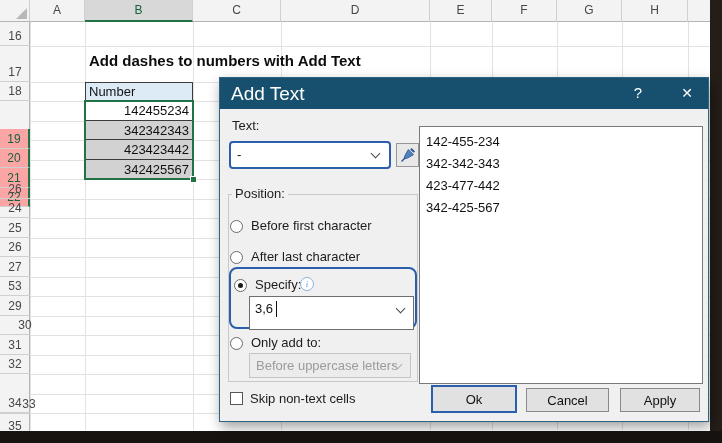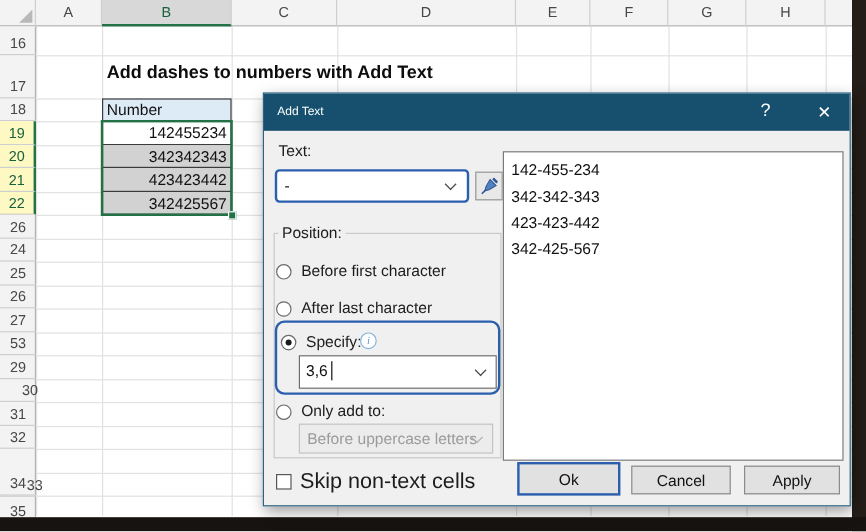--- a/index.html
+++ b/index.html
@@ -15,42 +15,42 @@
     font-size:12px; color:#474747; line-height:21px; border-right:1px solid #CFCFCF; }
   .colcell.sel { background:#D8D8D8; color:#17613C; border-bottom:2px solid var(--excel_green); }
   #corner { position:absolute; left:0; top:0; width:30px; height:22px;
     background:#F3F3F3; border-right:1px solid #CFCFCF; border-bottom:1px solid #B5B5B5; }
   #corner .tri { position:absolute; right:2px; bottom:2px; width:0; height:0;
     border-left:11px solid transparent; border-bottom:11px solid #B8B8B8; }
   #rowheads { position:absolute; left:0; top:22px; width:30px; height:414px;
     background:#F3F3F3; border-right:1px solid #B5B5B5; }
   .rowcell { position:absolute; left:0; width:30px; text-align:center; font-size:12px;
     color:#474747; border-bottom:1px solid #CFCFCF; display:flex; align-items:flex-end; justify-content:center; padding-bottom:2px;}
-  .rowcell.sel { background:#fef9c3; color:#17613C; border-right:2px solid var(--excel_green); }
+  .rowcell.sel { background:#fca5a5; color:#17613C; border-right:2px solid var(--excel_green);margin-top:28px; }
   .gridline { position:absolute; background:#E2E2E2; }
   
   #sheet-title { position:absolute; left:89px; top:52px; font-size:15px;
     font-weight:bold; color:#0d0d0d; white-space:nowrap; }
   .tcell { position:absolute; left:85px; width:108px; font-size:13px; color:#111;
     border:1px solid #3b3b3b; border-top:none; padding:0 3px; display:flex; align-items:center; }
   .tcell.hdr { border-top:1px solid #3b3b3b; background:var(--header_fill); justify-content:flex-start; }
   .tcell.num { justify-content:flex-end; background:var(--selection_fill); }
   .tcell.num.active { background:#fff; }
   #sel-rect { position:absolute; left:84px; top:100px; width:110px; height:80px;
     border:2px solid var(--excel_green); pointer-events:none; }
   #fill-handle { position:absolute; left:190px; top:176px; width:7px; height:7px;
     background:var(--excel_green); border:1px solid #fff; }
   #right-strip { position:absolute; left:710px; top:0; width:12px; height:443px; background:#241d18; }
   #bottom-bar { position:absolute; left:0; top:431px; width:722px; height:12px; background:#171310; }
   
   #dialog { position:absolute; left:219px; top:77px; width:490px; height:345px;
     background:#F0F0F0; border:1px solid #2E6384; box-shadow: 2px 5px 12px rgba(0,0,0,.38); }
   #dlg-titlebar { position:absolute; left:0; top:0; width:100%; height:31px;
     background:var(--titlebar); color:#fff; }
-  #dlg-title { position:absolute; left:11px; top:0; line-height:31px; font-size:10px; }
+  #dlg-title { position:absolute; left:11px; top:0; line-height:31px; font-size:19px; }
   .tbtn { position:absolute; top:0; height:31px; line-height:30px; text-align:center;
     color:#fff; font-size:15px; cursor:default; }
   #dlg-help { left:406px; width:24px; }
   #dlg-close { left:452px; width:30px; font-size:14px; }
   .dlbl { position:absolute; font-size:13px; color:#1c1c1c; white-space:nowrap; }
   #text-combo { position:absolute; left:9px; top:63px; width:162px; height:28px;
     border:2px solid var(--focus_blue); border-radius:4px; background:#fff; }
   #text-combo .val { position:absolute; left:6px; top:0; line-height:24px; font-size:13px; color:#111; }
   .chev { position:absolute; width:7px; height:7px; border-right:1.6px solid #4a4a4a;
     border-bottom:1.6px solid #4a4a4a; transform:rotate(45deg); }
@@ -64,34 +64,34 @@
     background:#fff; position:relative; flex:none; }
   .radio.sel::after { content:''; position:absolute; left:3px; top:3px; width:5px; height:5px;
     background:#1a1a1a; border-radius:50%; }
   .radio-row .rlabel { margin-left:8px; font-size:13px; color:#1c1c1c; white-space:nowrap; }
   #focus-rect { position:absolute; left:9px; top:189px; width:188px; height:62px;
     border:2px solid var(--focus_blue); border-radius:8px; }
   #info-icon { position:absolute; left:80px; top:199px; width:14px; height:14px;
     border:1px solid #85B4DC; border-radius:50%; background:#fff; color:#5B9BD5;
     font-size:9px; text-align:center; line-height:12px; font-style:italic; font-family:"Liberation Serif", serif; }
   #info-icon::after { content:'i'; }
-  #specify-combo { position:absolute; left:29px; top:218px; width:165px; height:28px;
+  #specify-combo { position:absolute; left:29px; top:218px; width:165px; height:34px;
     background:#fff; border:1px solid #6e6e6e; }
   #specify-combo .val { position:absolute; left:5px; top:0; line-height:24px; font-size:13px; color:#111; }
   #caret { position:absolute; left:26px; top:4px; width:1px; height:16px; background:#111; }
   #onlyadd-combo { position:absolute; left:29px; top:275px; width:162px; height:25px;
     background:#ECECEC; border:1px solid #C4C4C4; }
   #onlyadd-combo .val { position:absolute; left:6px; top:0; line-height:23px; font-size:13px; color:#9B9B9B; white-space:nowrap;}
   .chev.dis { border-color:#B0B0B0; }
   #listbox { position:absolute; left:199px; top:48px; width:284px; height:258px;
     background:#fff; border:1px solid #7a7a7a; padding:4px 6px; overflow:hidden; }
   .litem { font-size:13px; color:#111; line-height:22px; white-space:nowrap; }
   #chk-row { position:absolute; left:10px; top:313px; display:flex; align-items:center; }
   #checkbox { width:13px; height:13px; border:1px solid #565656; background:#fff; flex:none; }
-  #chk-row .clabel { margin-left:7px; font-size:18px; color:#1c1c1c; white-space:nowrap; }
+  #chk-row .clabel { margin-left:7px; font-size:13px; color:#1c1c1c; white-space:nowrap; }
   .btn { position:absolute; background:#E1E1E1; border:1px solid #8a8a8a;
     font-size:13px; color:#111; text-align:center; display:flex; align-items:center; justify-content:center; }
   #btn-ok { left:211px; top:307px; width:86px; height:28px; border:2px solid var(--focus_blue); }
   #btn-cancel { left:306px; top:310px; width:83px; height:24px; }
   #btn-apply { left:400px; top:310px; width:80px; height:24px; }
 </style>
 </head>
 <body>
 
 <div id="app">
@@ -226,21 +226,21 @@
       <span class="rlabel">Only add to:</span>
     </div>
     <div id="onlyadd-combo">
       <span class="val">Before uppercase letters</span>
       <span class="chev dis" style="right:9px; top:7px;"></span>
     </div>
 
     <div id="listbox">
         <div class="litem">142-455-234</div>
         <div class="litem">342-342-343</div>
-        <div class="litem">423-423-442</div>
+        <div class="litem">423-477-442</div>
         <div class="litem">342-425-567</div>
       </div>
 
     <div id="chk-row">
       <span id="checkbox"></span>
       <span class="clabel">Skip non-text cells</span>
     </div>
 
     <div id="btn-ok" class="btn">Ok</div>
     <div id="btn-cancel" class="btn">Cancel</div>

